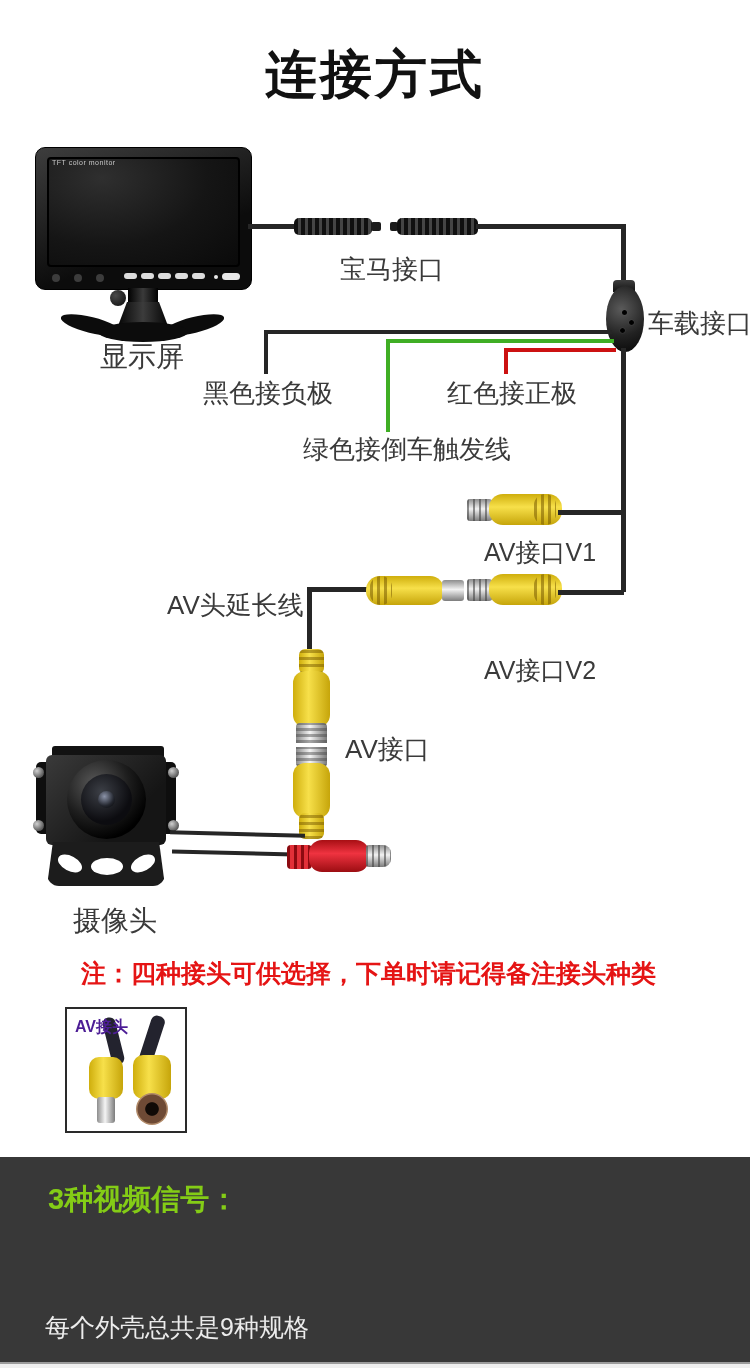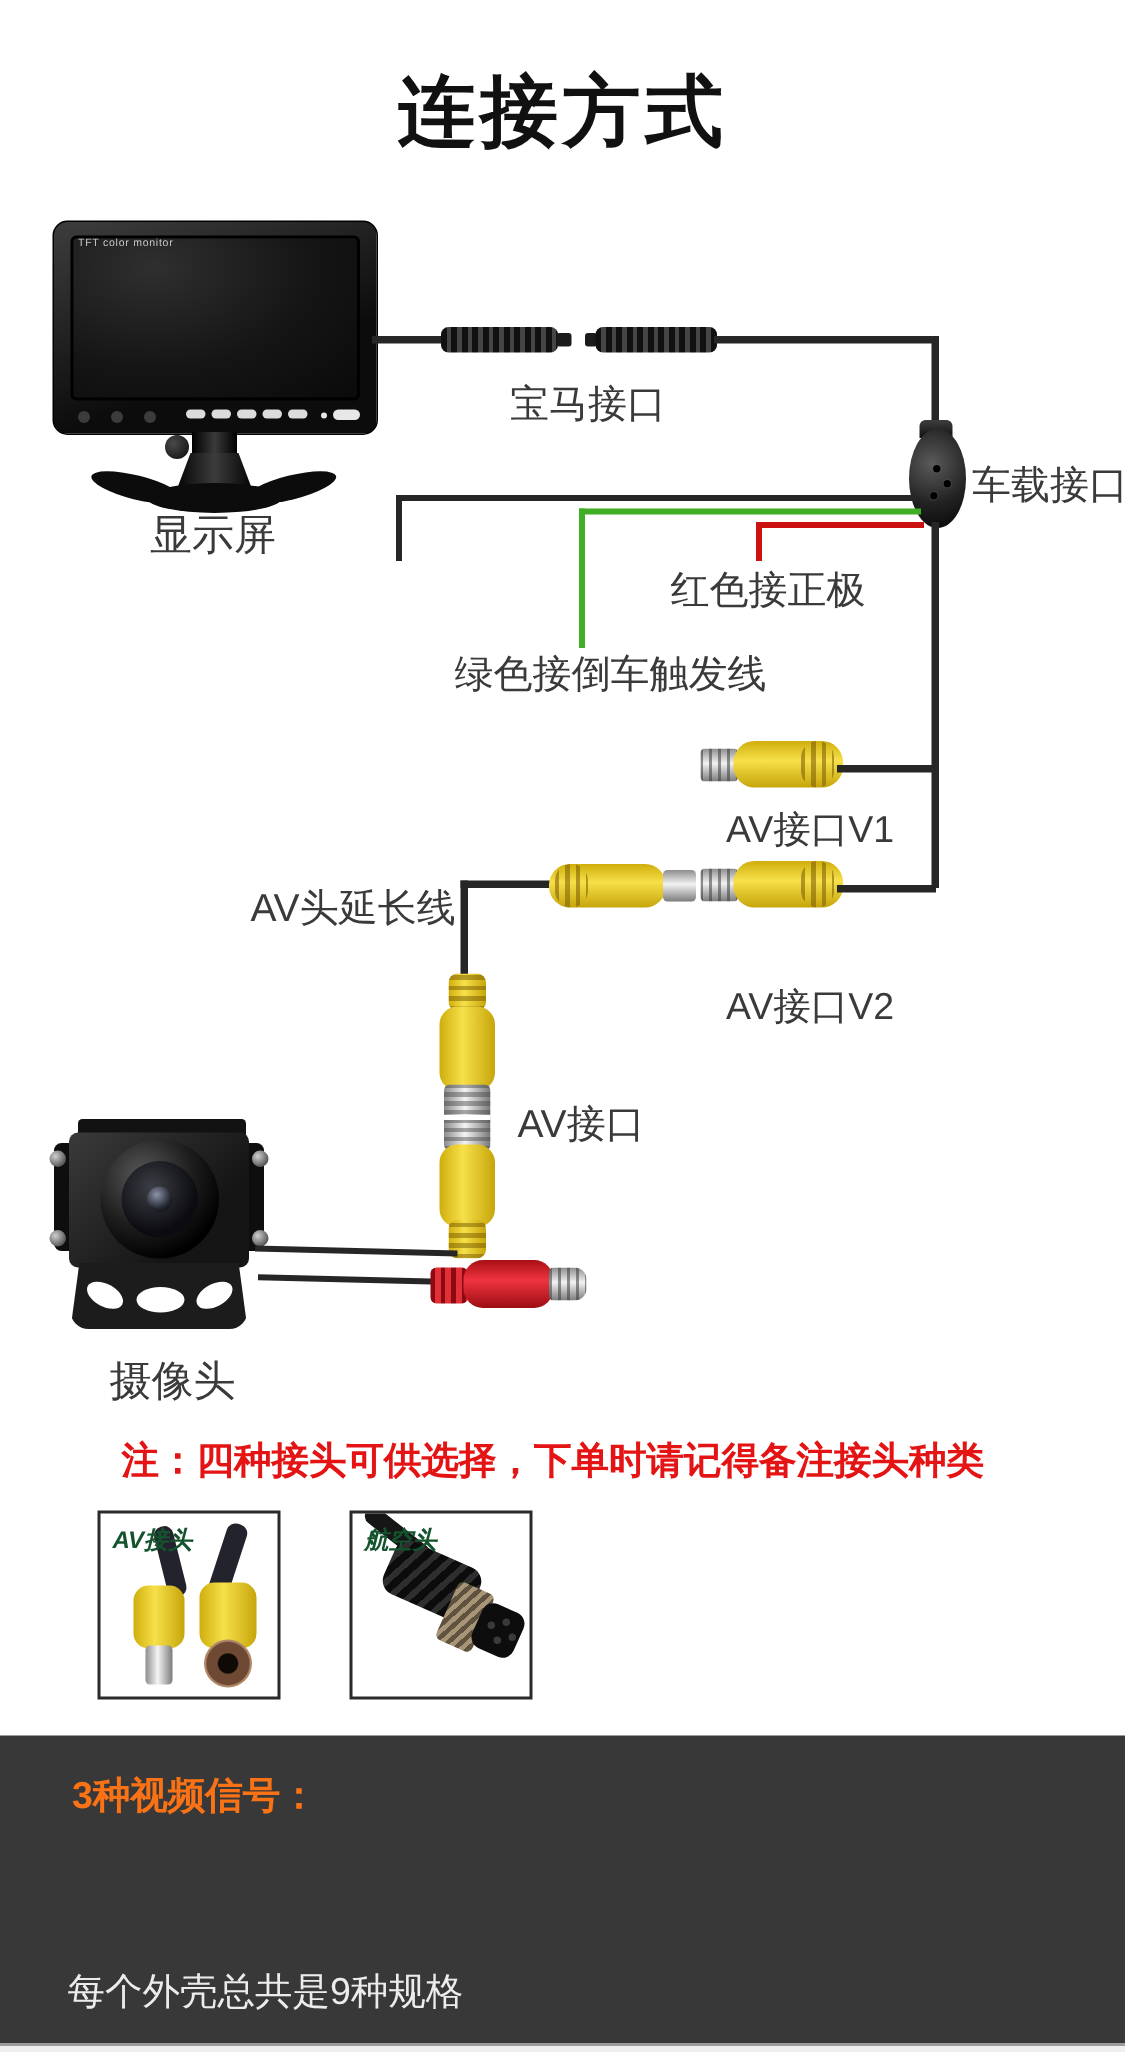--- a/index.html
+++ b/index.html
@@ -74,25 +74,25 @@
     background:radial-gradient(circle at 35% 30%,#585858,#1d1d1d 45%,#000 75%);}
   .cam-lens-mid{position:absolute;border-radius:50%;
     background:radial-gradient(circle at 40% 35%,#3c3f46,#0c0c10 65%);}
   .cam-lens-core{position:absolute;border-radius:50%;
     background:radial-gradient(circle at 38% 32%,#8b93a8,#23262e 60%,#000);}
   .cam-bracket{position:absolute;background:#1c1c1c;border-radius:0 0 12px 12px;
     clip-path:polygon(5% 0,95% 0,100% 100%,0 100%);}
   .cam-cut{position:absolute;background:#ffffff;border-radius:50%;}
   
   .opt-box{position:absolute;width:122px;height:126px;border:2px solid #2a2a2a;background:#fff;box-sizing:border-box;overflow:hidden;}
-  .opt-label{position:absolute;left:8px;top:8px;font-size:16px;font-weight:600;color:#14532d;white-space:nowrap;font-style:italic;}
+  .opt-label{position:absolute;left:8px;top:8px;font-size:16px;font-weight:600;color:#4c1d95;white-space:nowrap;}
   .blk{position:absolute;background:#161616;border-radius:6px;}
   
   .footer{position:absolute;left:0;width:750px;background:#383838;color:#f2f2f2;}
-  .footer-title{position:absolute;font-size:25px;font-weight:700;color:#f97316;white-space:nowrap;}
+  .footer-title{position:absolute;font-size:29px;font-weight:700;color:#84cc16;white-space:nowrap;}
   .footer-line{position:absolute;font-size:25px;font-weight:400;color:#ececec;white-space:nowrap;}
   .bottom-strip{position:absolute;left:0;width:750px;}
 </style>
 </head>
 <body>
 
 <div id="page">
 
   <div class="abs page-title" style="top:40px;left:0;text-align:center;">连接方式</div>
 
@@ -134,20 +134,21 @@
     <div class="veh-pin" style="left:14px;top:42px;"></div>
   </div>
   <div class="abs lbl" style="left:648px;top:306px;">车载接口</div>
 
   <div class="wire wire-black" style="left:264px;top:330px;width:348px;height:4px;"></div>
   <div class="wire wire-black" style="left:264px;top:330px;width:4px;height:44px;"></div>
   <div class="wire wire-green" style="left:386px;top:339px;width:228px;height:4px;"></div>
   <div class="wire wire-green" style="left:386px;top:339px;width:4px;height:93px;"></div>
   <div class="wire wire-red" style="left:504px;top:348px;width:112px;height:4px;"></div>
   <div class="wire wire-red" style="left:504px;top:348px;width:4px;height:26px;"></div>
+  <div class="abs lbl" style="left:203px;top:376px;">黑色接负极</div>
   <div class="abs lbl" style="left:447px;top:376px;">红色接正极</div>
   <div class="abs lbl" style="left:303px;top:432px;">绿色接倒车触发线</div>
 
   <div class="wire wire-black" style="left:621px;top:348px;width:5px;height:244px;"></div>
 
   <div class="silver ribbed" style="left:467px;top:499px;width:25px;height:22px;"></div>
   <div class="rca" style="left:489px;top:494px;width:73px;height:31px;">
     <div class="ribs" style="left:auto;right:6px;"></div>
   </div>
   <div class="wire wire-black" style="left:558px;top:510px;width:66px;height:5px;"></div>
@@ -205,31 +206,20 @@
   <div class="opt-box" style="left:65px;top:1007px;">
     <div class="abs" style="left:78px;top:6px;width:14px;height:50px;background:#23232e;border-radius:6px;transform:rotate(18deg);"></div>
     <div class="abs" style="left:40px;top:8px;width:13px;height:48px;background:#23232e;border-radius:6px;transform:rotate(-14deg);"></div>
     <div class="rca-v" style="left:22px;top:48px;width:34px;height:42px;border-radius:10px;"></div>
     <div class="silver-v" style="left:30px;top:88px;width:18px;height:26px;"></div>
     <div class="rca-v" style="left:66px;top:46px;width:38px;height:44px;border-radius:10px;"></div>
     <div class="abs" style="left:69px;top:84px;width:32px;height:32px;border-radius:50%;background:radial-gradient(circle at 50% 50%,#100a06 0 28%,#6e4a35 32% 62%,#b08968 66% 80%,#f2d51f 82%);"></div>
     <div class="opt-label">AV接头</div>
   </div>
 
-  <div class="opt-box" style="left:233px;top:1007px;">
-    <div class="blk" style="left:4px;top:8px;width:52px;height:12px;transform:rotate(38deg);"></div>
-    <div class="blk" style="left:22px;top:26px;width:62px;height:38px;transform:rotate(24deg);border-radius:10px;background:repeating-linear-gradient(114deg,#0c0c0c 0 5px,#2e2e2e 5px 9px);"></div>
-    <div class="abs" style="left:62px;top:48px;width:26px;height:42px;transform:rotate(24deg);border-radius:4px;background:repeating-linear-gradient(114deg,#5f5340 0 3px,#a89577 3px 6px);"></div>
-    <div class="blk" style="left:82px;top:62px;width:30px;height:32px;transform:rotate(24deg);border-radius:8px;background:#0d0d0d;"></div>
-    <div class="abs" style="left:90px;top:72px;width:5px;height:5px;border-radius:50%;background:#3a3a3a;"></div>
-    <div class="abs" style="left:100px;top:70px;width:5px;height:5px;border-radius:50%;background:#3a3a3a;"></div>
-    <div class="abs" style="left:94px;top:82px;width:5px;height:5px;border-radius:50%;background:#3a3a3a;"></div>
-    <div class="abs" style="left:104px;top:80px;width:5px;height:5px;border-radius:50%;background:#3a3a3a;"></div>
-    <div class="opt-label">航空头</div>
-  </div>
 
 
 
   <div class="footer" style="top:1157px;height:205px;">
     <div class="footer-title" style="left:48px;top:23px;">3种视频信号：</div>
     <div class="footer-line" style="left:45px;top:154px;">每个外壳总共是9种规格</div>
   </div>
   <div class="bottom-strip" style="top:1362px;height:2px;background:#9b9b9b;"></div>
   <div class="bottom-strip" style="top:1364px;height:4px;background:#efefef;"></div>
 

